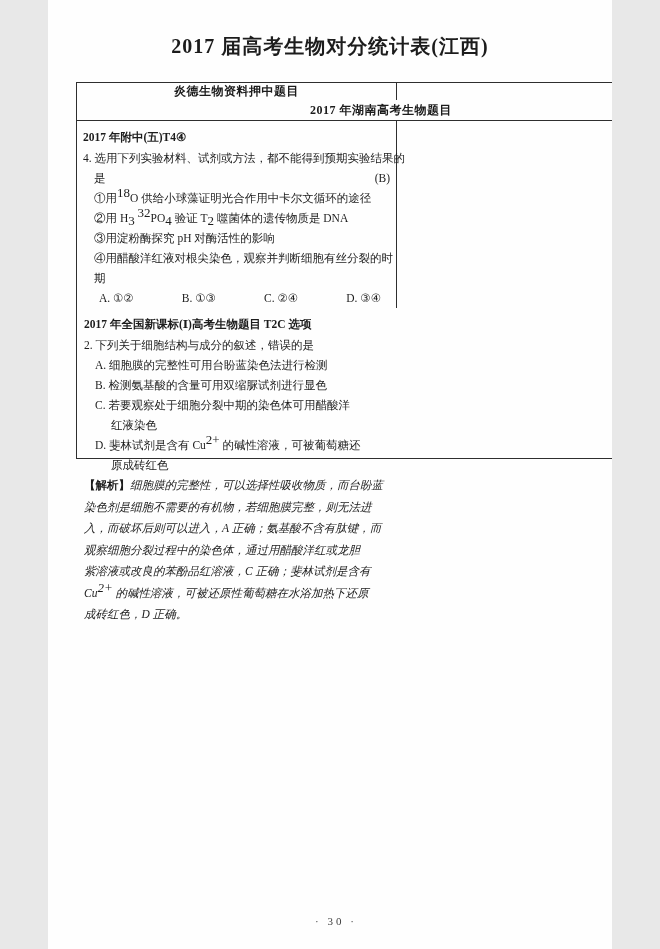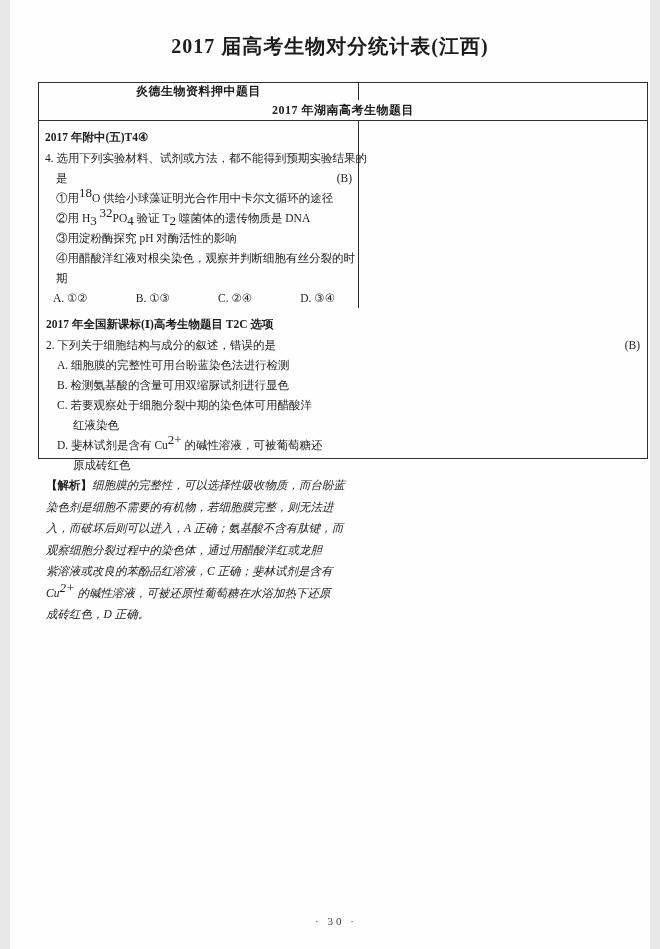--- a/index.html
+++ b/index.html
@@ -1,19 +1,19 @@
 <!DOCTYPE html>
 <html><head>
 <meta charset="utf-8">
 <style>
   * { margin:0; padding:0; box-sizing:border-box; }
   html,body { background:#e8e8e8; }
   .page {
     position:relative;
-    width:640px; height:949px;
+    width:564px; height:949px;
     margin:0 auto;
     background:#fefefe;
     font-family:"Liberation Serif","DejaVu Serif",serif;
     color:#1c1c1c;
     overflow:hidden;
   }
   .title {
     position:absolute; top:33px; left:0; right:0;
     text-align:center;
     font-size:20px; font-weight:bold;
@@ -35,21 +35,21 @@
   .t-header .cell-left { padding:0 6px; }
   .t-header .cell-right { padding:0 7px; }
 
   .line { font-size:11.5px; line-height:20px; white-space:nowrap; }
   .src { font-weight:bold; font-size:11.5px; line-height:22px; white-space:nowrap; }
   .indent { padding-left:11px; }
   .indent2 { padding-left:27px; }
   .stem-row { display:flex; justify-content:space-between;gap:29px; }
   .options-row {
     display:flex; justify-content:space-between;
-    width:282px; margin-left:8px;
+    width:282px; margin-left:16px;
     font-size:11.5px; line-height:20px;
   }
   sup, sub { font-size:13px; line-height:0; }
   .analysis-line {
     font-size:11.5px; line-height:21.5px;
     font-style:italic; white-space:nowrap;
   }
   .analysis-label { font-weight:bold; font-style:normal; }
   .footer {
     position:absolute; bottom:22px; left:12px; right:0;

